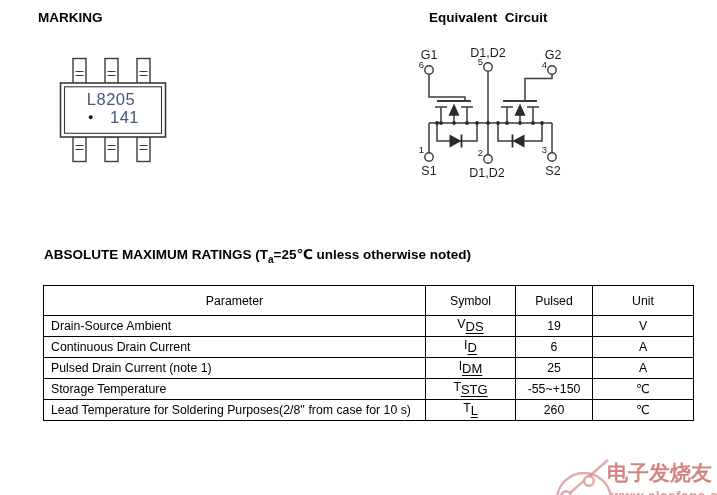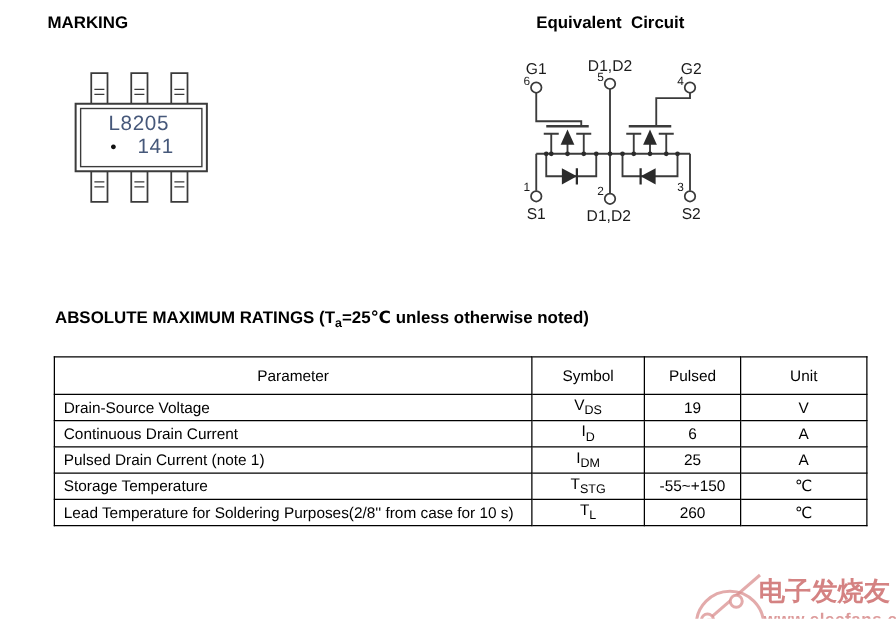--- a/index.html
+++ b/index.html
@@ -32,21 +32,21 @@
   #ratings-title{position:absolute;left:44px;top:246px;font-size:13.5px;font-weight:bold;}
   #ratings-title sub{font-size:10px;}
   #ratings-table{
     position:absolute;left:43px;top:285px;width:650px;
     border-collapse:collapse;table-layout:fixed;
     font-size:12.3px;border:1.5px solid #000;
   }
   #ratings-table th{height:29px;font-weight:normal;border:1px solid #000;text-align:center;padding:0;margin-top:40px;}
   #ratings-table td{height:20px;border:1px solid #000;text-align:center;padding:0;}
   #ratings-table td.param{text-align:left;padding-left:7px;}
-  #ratings-table sub{font-size:10px;}
+  #ratings-table sub{font-size:13px;text-decoration:underline;}
 
   
   #watermark{position:absolute;left:0;top:16px;width:630px;height:495px;pointer-events:none;}
   #wm-svg{position:absolute;left:545px;top:430px;}
   #wm-brand{
     position:absolute;left:607px;top:443px;font-size:21px;font-weight:bold;
     color:#c96060;opacity:0.78;white-space:nowrap;
   }
   #wm-url{
     position:absolute;left:611px;top:472px;font-size:13.5px;font-weight:bold;
@@ -172,21 +172,21 @@
   <thead>
     <tr>
       <th>Parameter</th>
       <th>Symbol</th>
       <th>Pulsed</th>
       <th>Unit</th>
     </tr>
   </thead>
   <tbody>
       <tr>
-        <td class="param">Drain-Source Voltage</td>
+        <td class="param">Drain-Source Ambient</td>
         <td><span>V</span><sub>DS</sub></td>
         <td>19</td>
         <td>V</td>
       </tr>
       <tr>
         <td class="param">Continuous Drain Current</td>
         <td><span>I</span><sub>D</sub></td>
         <td>6</td>
         <td>A</td>
       </tr>

